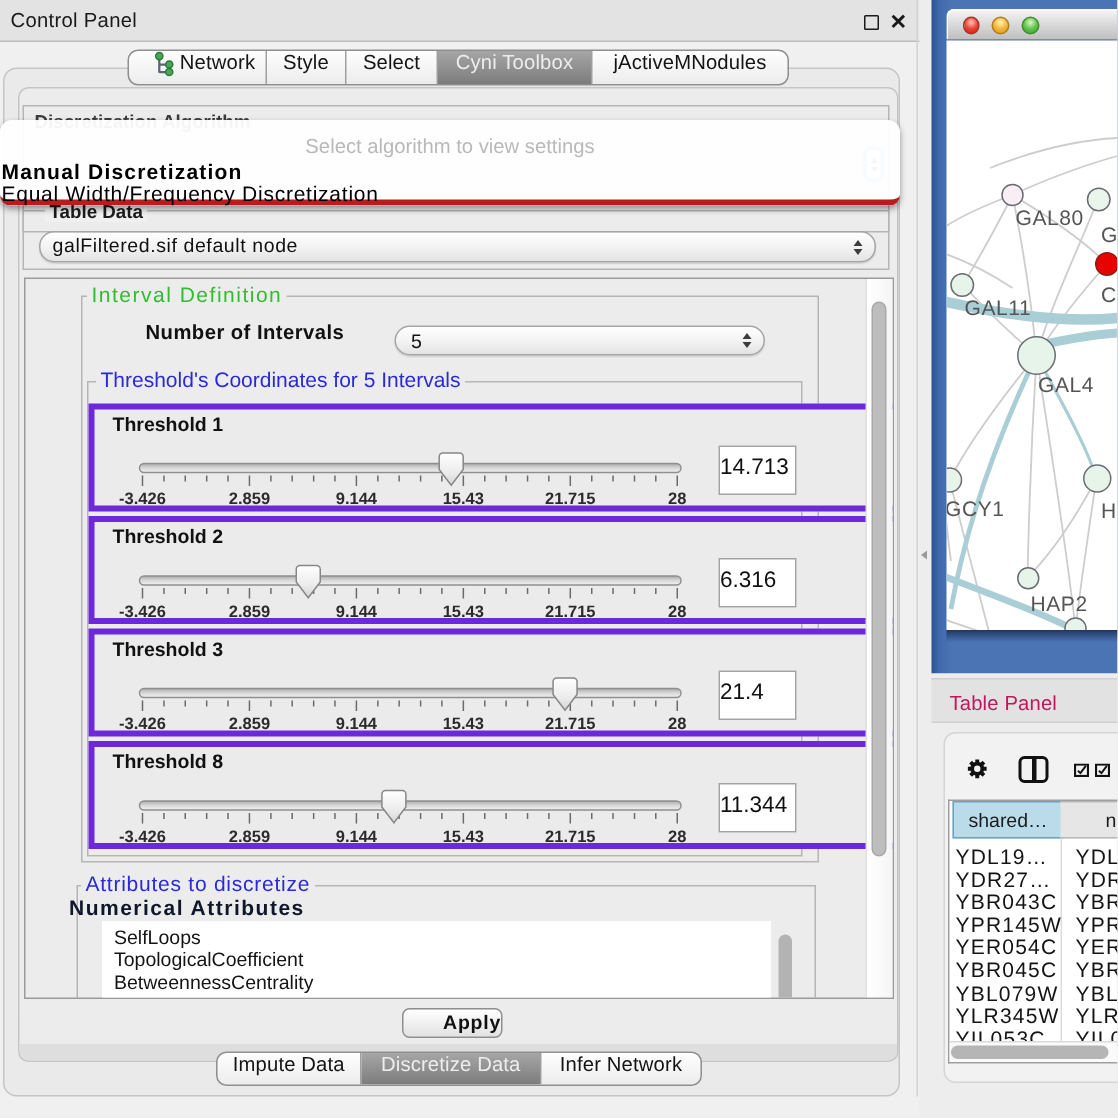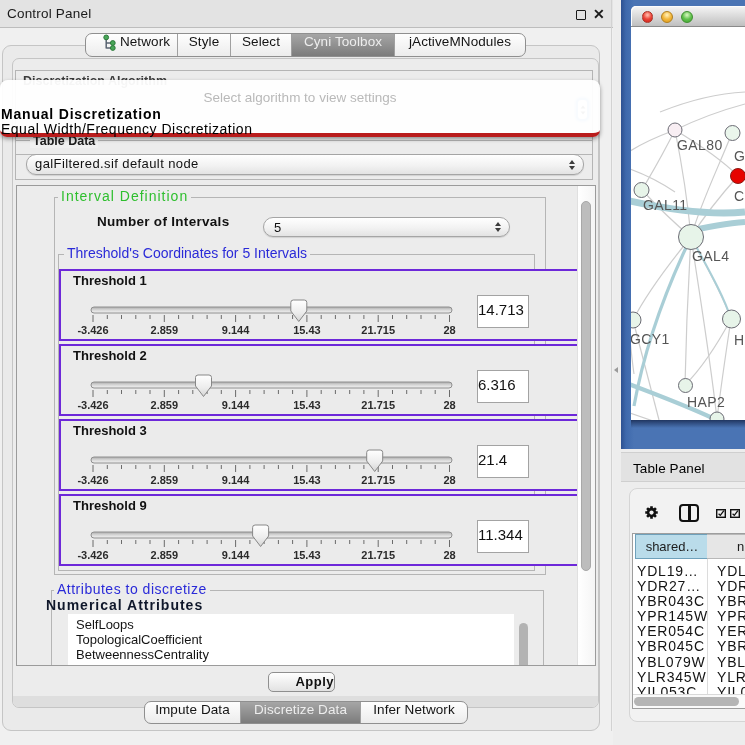--- a/index.html
+++ b/index.html
@@ -2,21 +2,21 @@
 <html><head><meta charset="utf-8">
 <style>
 *{margin:0;padding:0;box-sizing:border-box}
 body{width:745px;height:745px;position:relative;overflow:hidden;background:#ededed;font-family:"Liberation Sans",sans-serif}
 .abs{position:absolute}
 .gt{position:absolute;font-size:13px;background:#ececec;padding:0 3px;white-space:nowrap;line-height:14px}
 .pill{position:absolute;border:1px solid #a5a5a5;border-radius:10px;background:linear-gradient(#ffffff,#f2f2f2 55%,#e3e3e3);box-shadow:0 1px 1px rgba(0,0,0,0.12)}
 .updn{position:absolute;right:8px;top:50%;transform:translateY(-50%);display:flex;flex-direction:column;gap:2px}
 .u{width:0;height:0;border-left:3.5px solid transparent;border-right:3.5px solid transparent;border-bottom:4px solid #3c3c3c}
 .d{width:0;height:0;border-left:3.5px solid transparent;border-right:3.5px solid transparent;border-top:4px solid #3c3c3c}
-.tpanel{position:absolute;left:42px;width:552px;height:72px;border:2px solid #6d28d9;background:#ebebeb}
+.tpanel{position:absolute;left:42px;width:552px;height:72px;border:4px solid #6d28d9;background:#ebebeb}
 .ttitle{position:absolute;left:12px;top:2px;font-size:13px;font-weight:bold;color:#111}
 .tval{position:absolute;left:416px;top:24px;width:52px;height:33px;border:1px solid #a3a3a3;background:#fff;font-size:15px;color:#111;text-align:left;line-height:27px;padding-right:3px}
 .tabs{position:absolute;display:flex;height:24px;border:1px solid #8f8f8f;border-radius:7px;overflow:hidden;background:linear-gradient(#fefefe,#ececec)}
 .tab{height:100%;display:flex;align-items:flex-start;justify-content:center;font-size:13.5px;letter-spacing:0.1px;color:#141414;border-right:1px solid #a0a0a0}
 .tab:last-child{border-right:none}
 .tabsel{background:linear-gradient(#a6a6a6,#7c7c7c);color:#ededed}
 .row{font-size:13px;color:#141414;white-space:nowrap}
 </style></head>
 <body>
 
@@ -122,21 +122,21 @@
         <text x="103.3" y="43" text-anchor="middle" font-size="11" font-weight="bold" fill="#2b2b2b" font-family="Liberation Sans, sans-serif">2.859</text>
         <text x="174.6" y="43" text-anchor="middle" font-size="11" font-weight="bold" fill="#2b2b2b" font-family="Liberation Sans, sans-serif">9.144</text>
         <text x="245.9" y="43" text-anchor="middle" font-size="11" font-weight="bold" fill="#2b2b2b" font-family="Liberation Sans, sans-serif">15.43</text>
         <text x="317.2" y="43" text-anchor="middle" font-size="11" font-weight="bold" fill="#2b2b2b" font-family="Liberation Sans, sans-serif">21.715</text>
         <text x="388.5" y="43" text-anchor="middle" font-size="11" font-weight="bold" fill="#2b2b2b" font-family="Liberation Sans, sans-serif">28</text>
         <path d="M305.7 11.5 a2.5 2.5 0 0 1 2.5 -2.5 h11 a2.5 2.5 0 0 1 2.5 2.5 v8.5 l-8 10.5 l-8 -10.5 z" fill="url(#thm)" stroke="#878787" stroke-width="1"></path>
       </svg>
 <div class="tval">21.4</div>
 </div>
     <div class="tpanel" style="top:308px">
-<div class="ttitle">Threshold 9</div>
+<div class="ttitle">Threshold 8</div>
 <svg class="abs" style="left:0;top:20px" width="474" height="52">
         <rect x="30" y="16" width="361" height="6" rx="3" fill="url(#trk)" stroke="#8f8f8f" stroke-width="1"></rect>
         <path d="M32.0 24V31 M46.3 24V28 M60.5 24V28 M74.8 24V28 M89.0 24V28 M103.3 24V31 M117.6 24V28 M131.8 24V28 M146.1 24V28 M160.3 24V28 M174.6 24V31 M188.9 24V28 M203.1 24V28 M217.4 24V28 M231.6 24V28 M245.9 24V31 M260.2 24V28 M274.4 24V28 M288.7 24V28 M302.9 24V28 M317.2 24V31 M331.5 24V28 M345.7 24V28 M360.0 24V28 M374.2 24V28 M388.5 24V31" stroke="#6b6b6b" stroke-width="1" fill="none"></path>
         <text x="32.0" y="43" text-anchor="middle" font-size="11" font-weight="bold" fill="#2b2b2b" font-family="Liberation Sans, sans-serif">-3.426</text>
         <text x="103.3" y="43" text-anchor="middle" font-size="11" font-weight="bold" fill="#2b2b2b" font-family="Liberation Sans, sans-serif">2.859</text>
         <text x="174.6" y="43" text-anchor="middle" font-size="11" font-weight="bold" fill="#2b2b2b" font-family="Liberation Sans, sans-serif">9.144</text>
         <text x="245.9" y="43" text-anchor="middle" font-size="11" font-weight="bold" fill="#2b2b2b" font-family="Liberation Sans, sans-serif">15.43</text>
         <text x="317.2" y="43" text-anchor="middle" font-size="11" font-weight="bold" fill="#2b2b2b" font-family="Liberation Sans, sans-serif">21.715</text>
         <text x="388.5" y="43" text-anchor="middle" font-size="11" font-weight="bold" fill="#2b2b2b" font-family="Liberation Sans, sans-serif">28</text>
         <path d="M191.6 11.5 a2.5 2.5 0 0 1 2.5 -2.5 h11 a2.5 2.5 0 0 1 2.5 2.5 v8.5 l-8 10.5 l-8 -10.5 z" fill="url(#thm)" stroke="#878787" stroke-width="1"></path>
@@ -232,21 +232,21 @@
 <text x="734" y="345">H</text>
 <text x="687" y="407">HAP2</text>
 </g>
 </svg>
 </div>
 <div class="abs" style="left:631px;top:420px;width:114px;height:8px;background:linear-gradient(rgba(18,32,68,0.75) 0,rgba(18,32,68,0.55) 2px,rgba(18,32,68,0) 100%)"></div>
 
 
 <div class="abs" style="left:621px;top:449px;width:124px;height:296px;background:#ededed"></div>
 <div class="abs" style="left:621px;top:452px;width:124px;height:30px;background:#e2e2e2;border-top:1px solid #cfcfcf;border-bottom:1px solid #cfcfcf"></div>
-<div class="abs" style="left:633px;top:461px;font-size:13.5px;letter-spacing:0.1px;color:#000000">Table Panel</div>
+<div class="abs" style="left:633px;top:461px;font-size:13.5px;letter-spacing:0.1px;color:#be185d">Table Panel</div>
 <div class="abs" style="left:629px;top:488px;width:120px;height:234px;background:#f2f2f2;border:1px solid #d5d5d5;border-radius:8px 0 0 8px"></div>
 <svg class="abs" style="left:644px;top:505px" width="15" height="15" viewBox="0 0 24 24">
     <g stroke="#111" stroke-width="4.2" fill="none">
       <path d="M12 2v5M12 17v5M2 12h5M17 12h5M4.9 4.9l3.5 3.5M15.6 15.6l3.5 3.5M19.1 4.9l-3.5 3.5M8.4 15.6l-3.5 3.5"></path>
     </g>
     <circle cx="12" cy="12" r="7.5" fill="#111"></circle>
     <circle cx="12" cy="12" r="3.4" fill="#f2f2f2"></circle>
   </svg>
 <div class="abs" style="left:679px;top:504px;width:20px;height:18px;border:2.5px solid #111;border-radius:4px">
     <div class="abs" style="left:7px;top:0;width:2.5px;height:14px;background:#111"></div>

